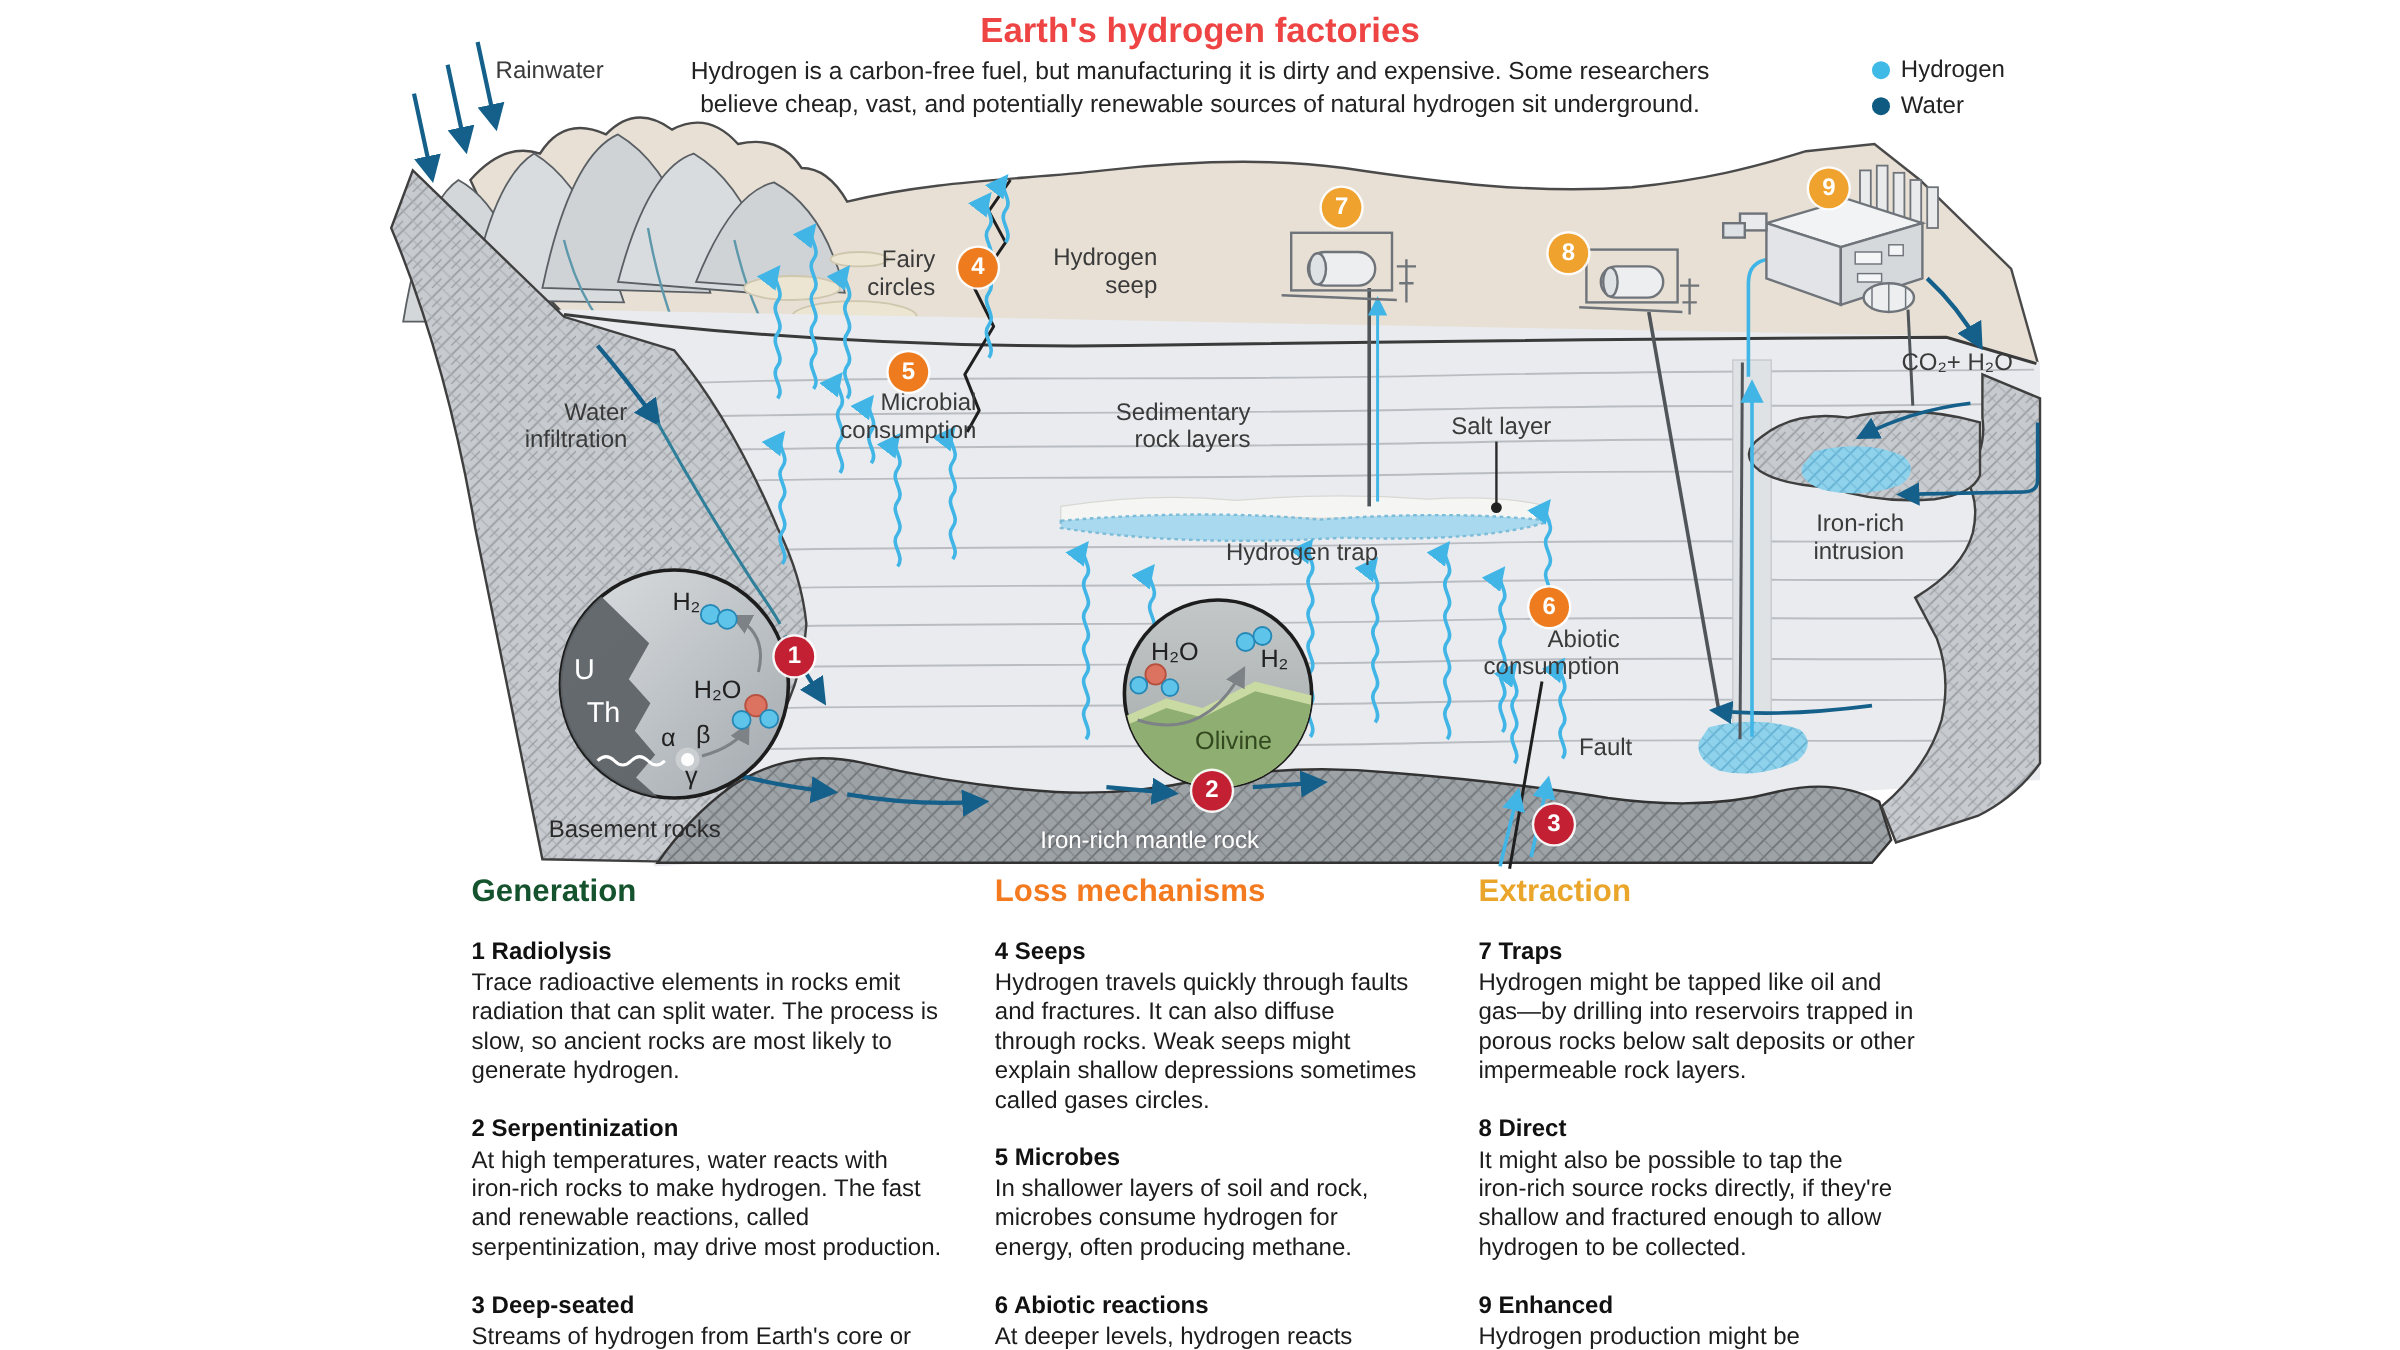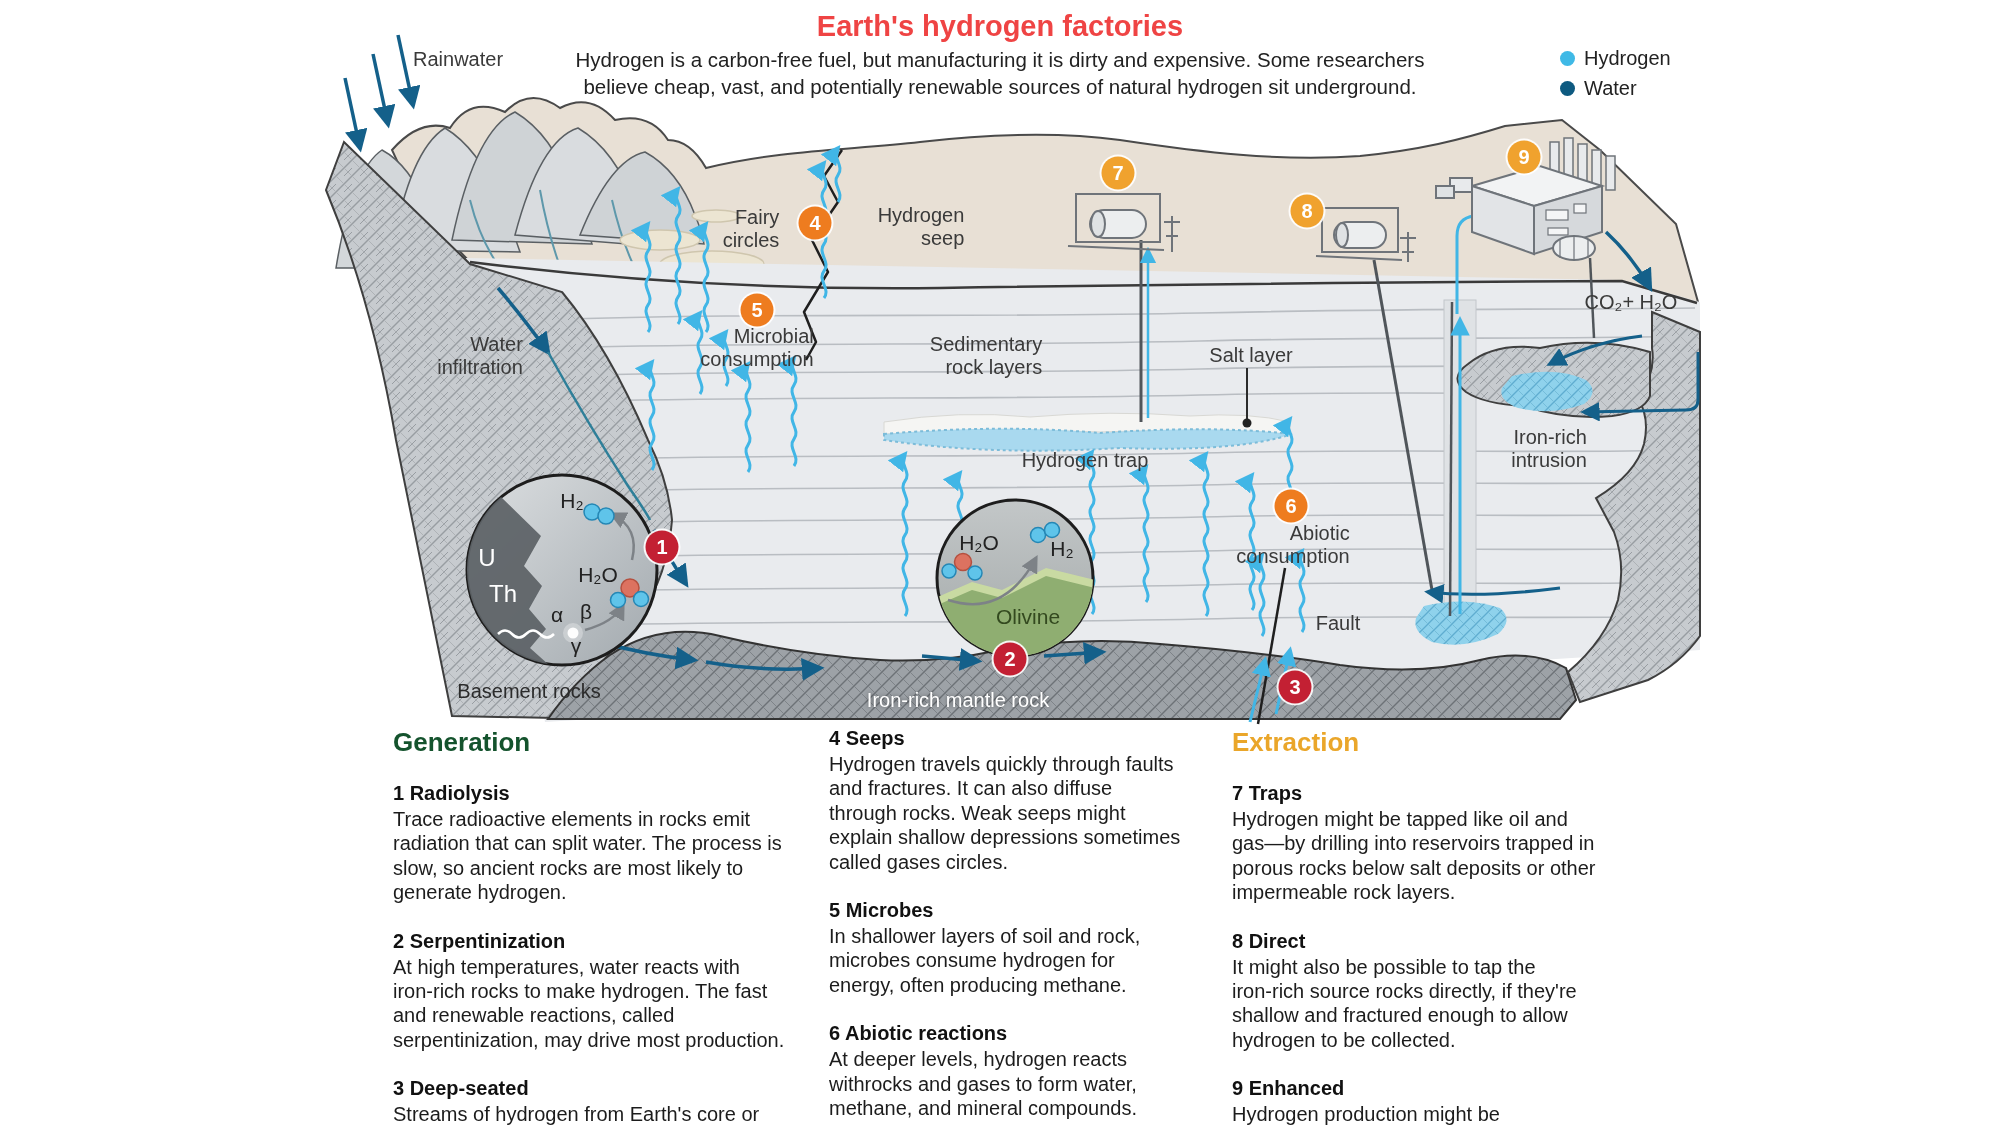--- a/index.html
+++ b/index.html
@@ -339,20 +339,21 @@
   <div class="item">
     <p class="t">3 Deep-seated</p>
     <p class="b">Streams of hydrogen from Earth's core or
 mantle may rise along tectonic plate
 boundaries and faults. But the theory of
 these vast, deep stores is controversial.</p>
   </div>
 </div>
 
 <div class="col c1" style="left:829px">
+  <h2>Loss mechanisms</h2>
   <div class="item">
     <p class="t">4 Seeps</p>
     <p class="b">Hydrogen travels quickly through faults
 and fractures. It can also diffuse
 through rocks. Weak seeps might
 explain shallow depressions sometimes
 called gases circles.</p>
   </div>
   <div class="item">
     <p class="t">5 Microbes</p>

